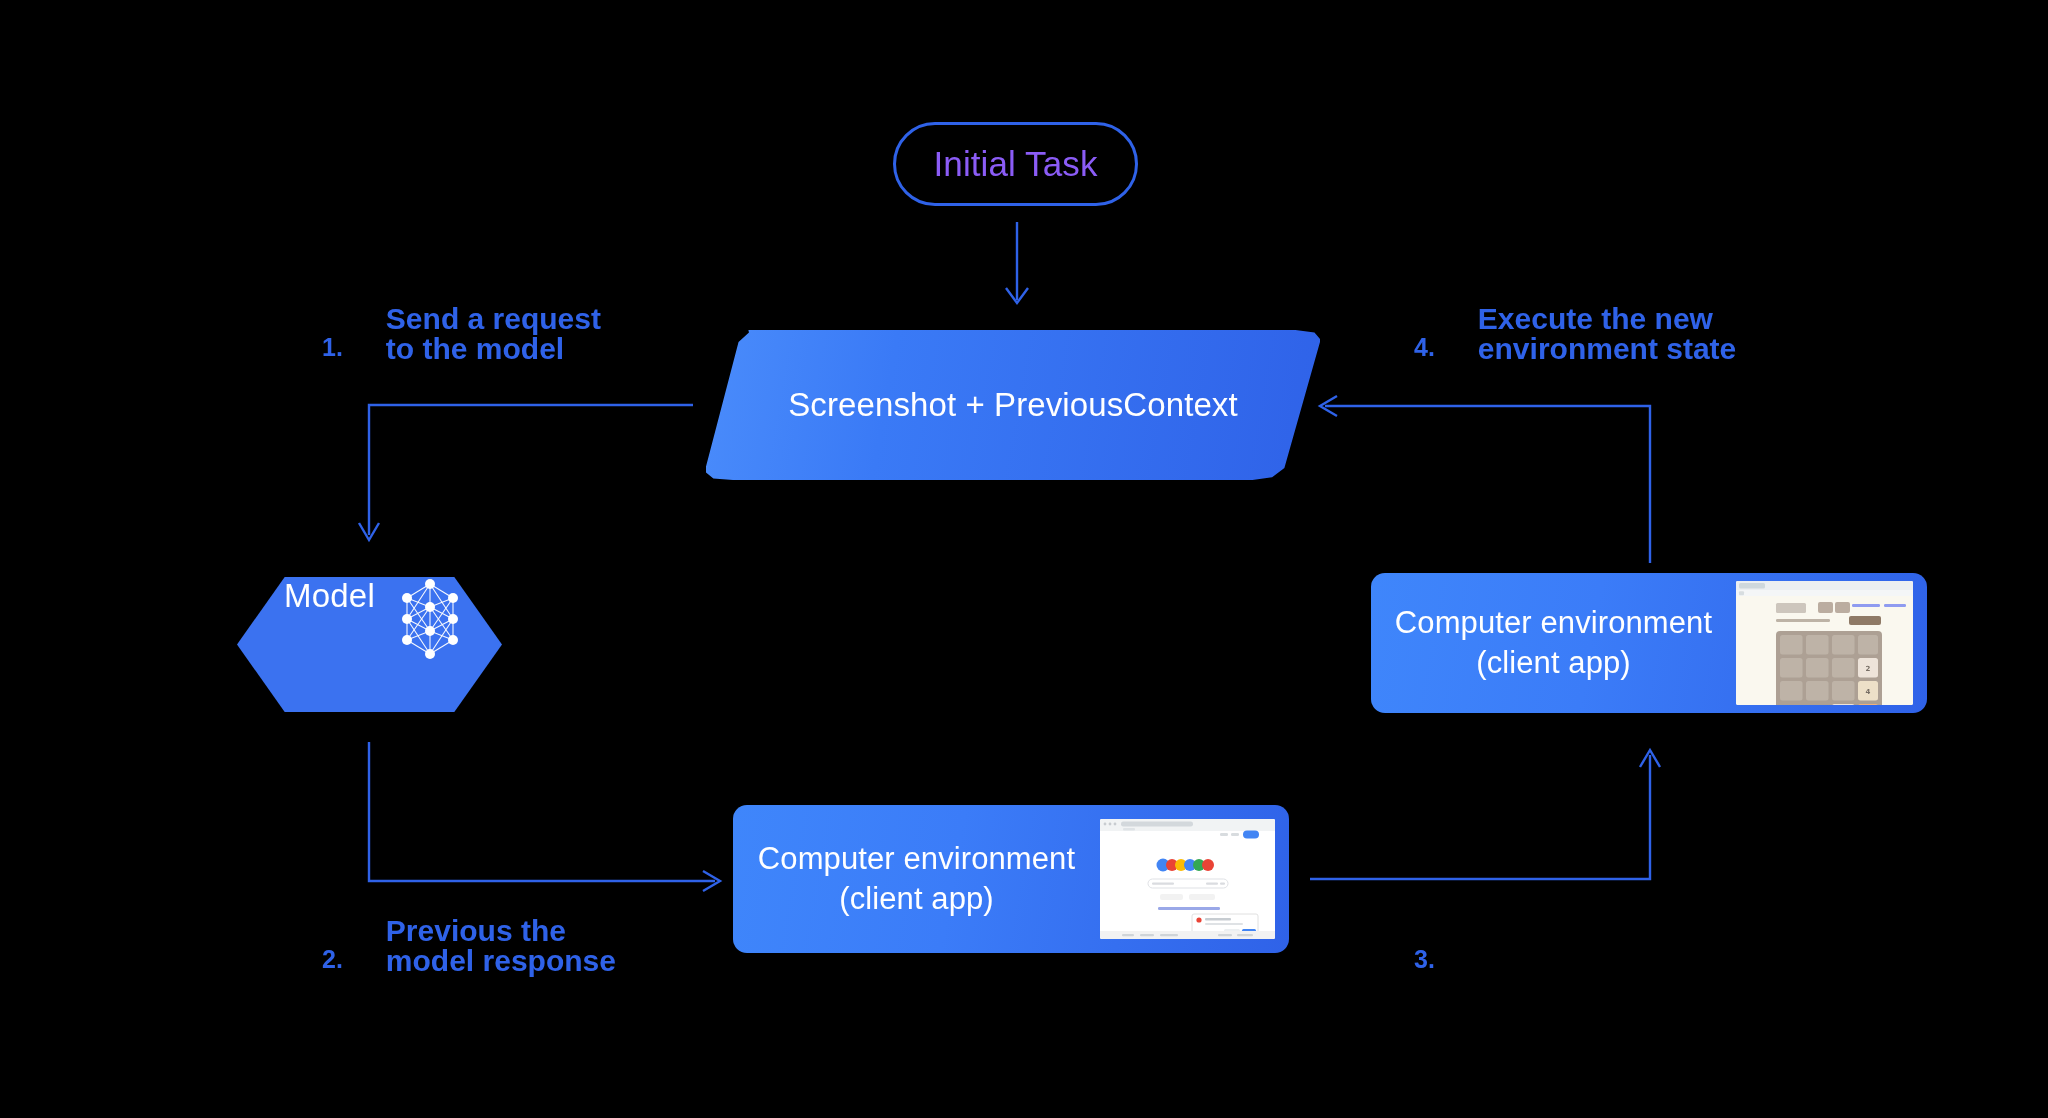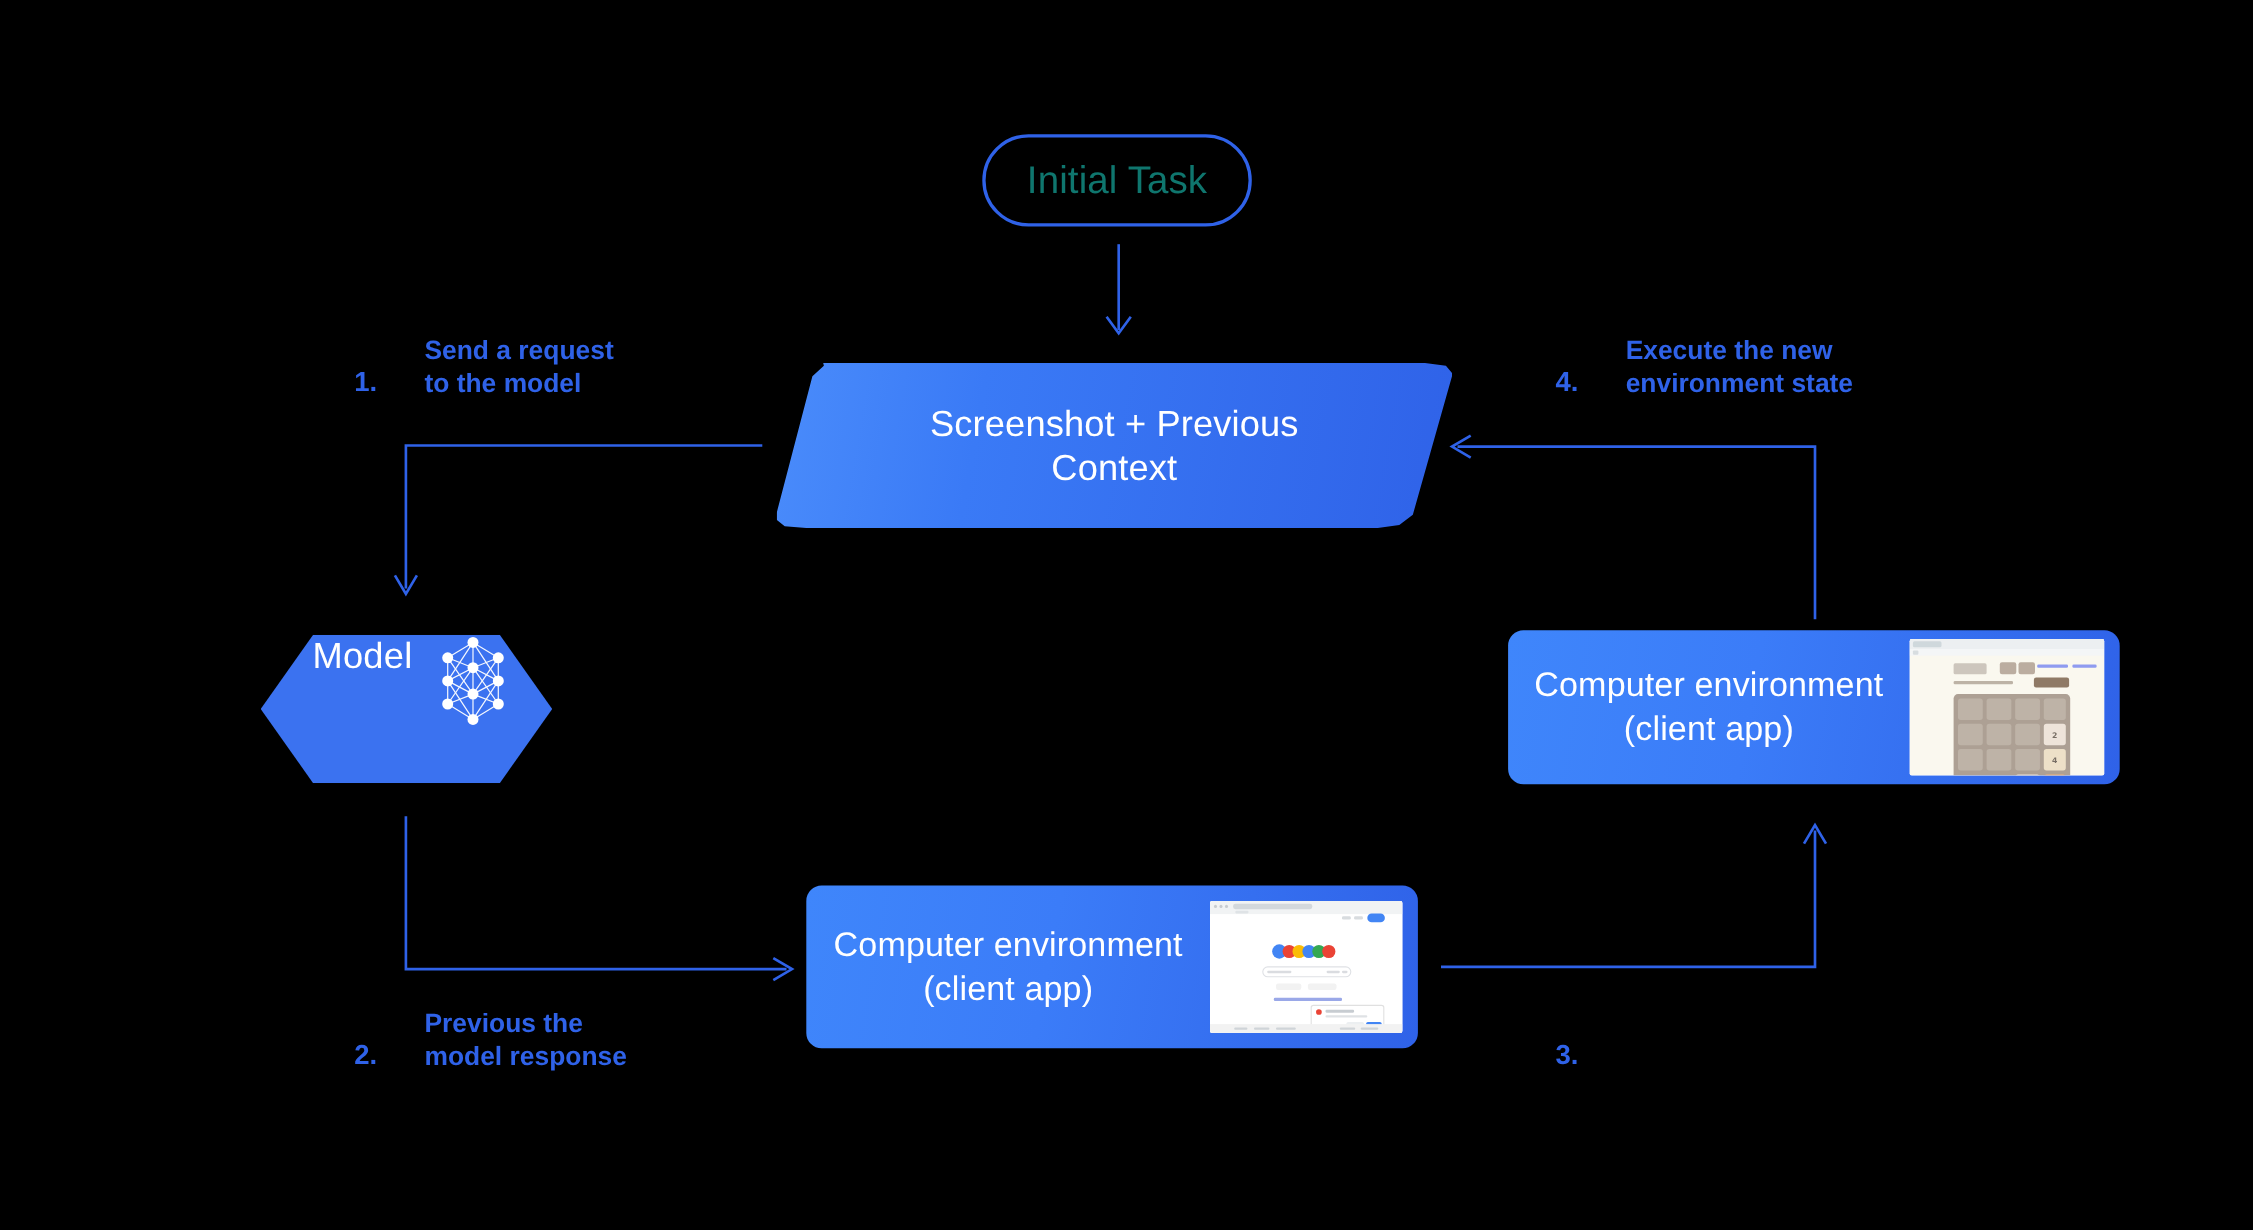--- a/index.html
+++ b/index.html
@@ -42,21 +42,21 @@
     height: 84px;
     border: 3px solid #2f62e8;
     border-radius: 46px;
     background: transparent;
     display: flex;
     align-items: center;
     justify-content: center;
     box-sizing: border-box;
   }
   .pill span {
-    color: #0f766e;
+    color: #8b5cf6;
     font-size: 35px;
     letter-spacing: .1px;
   }
 
   
   .parallelogram-wrap {
     position: absolute;
     left: 706px;
     top: 330px;
     width: 614px;
@@ -70,21 +70,21 @@
     clip-path: polygon(
         6.9% 0%, 96.0% 0%, 99.1% 1.6%, 100% 6%, 100% 8%,
         94.2% 92%, 92.2% 98.2%, 89.0% 100%, 4.4% 100%,
         1.2% 99.0%, 0% 95%, 0% 91%, 5.3% 8%, 7.0% 1.6%);
     border-radius: 2px;
   }
   .parallelogram-label {
     position: absolute;
     inset: 0;
     display: flex;
-    flex-direction: column;
+    flex-direction: row;
     align-items: center;
     justify-content: center;
     color: #ffffff;
     font-size: 33px;
     line-height: 40px;
     text-align: center;
     letter-spacing: .1px;
   }
 
   
@@ -167,21 +167,21 @@
     color: #2f62e8;
   }
   .step .num {
     font-size: 25px;
     font-weight: bold;
     margin-right: 43px;
     line-height: 30px;
     padding-top: 28px;
   }
   .step .txt {
-    font-size: 24px;
+    font-size: 30px;
     font-weight: bold;
     line-height: 30px;
     white-space: pre-line;
   }
   #step-1 { left: 322px; top: 304px; }
   #step-2 { left: 322px; top: 916px; }
   #step-3 { left: 1414px; top: 916px; }
   #step-4 { left: 1414px; top: 304px; }
 </style>
 </head>

